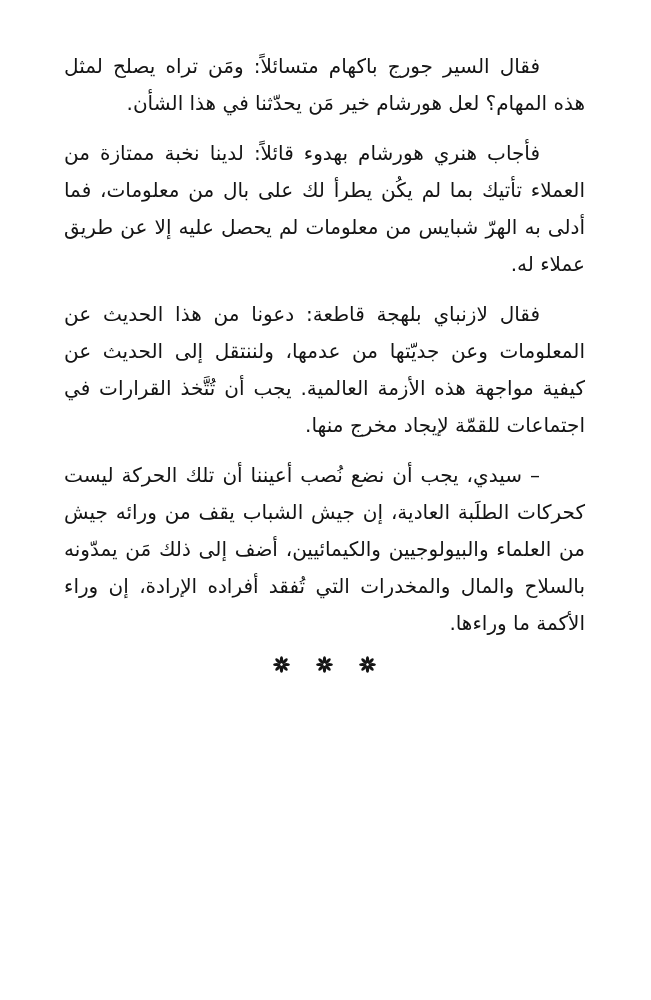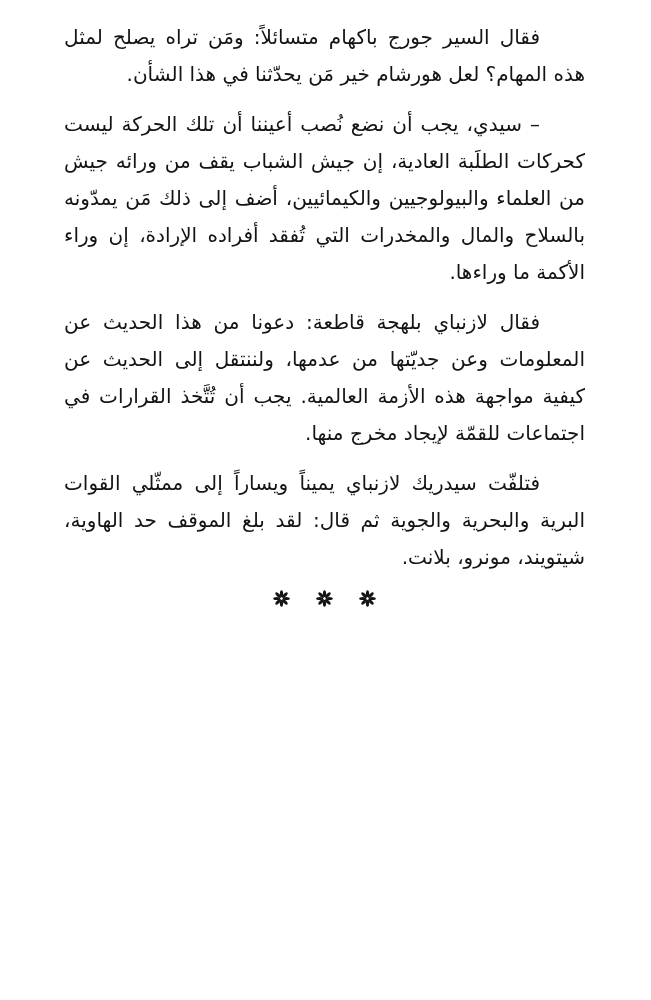--- a/index.html
+++ b/index.html
@@ -9,21 +9,21 @@
   }
   body {
     width: 651px;
     height: 1000px;
     overflow: hidden;
   }
   .page {
     box-sizing: border-box;
     width: 651px;
     height: 1000px;
-    padding: 19px 66px 0 64px;
+    padding: 48px 66px 0 64px;
     direction: rtl;
     font-family: "DejaVu Sans", sans-serif;
     font-size: 20px;
     line-height: 37px;
     color: #141414;
     background: #ffffff;
   }
   .para {
     margin: 0 0 13px 0;
     text-align: justify;
@@ -44,23 +44,23 @@
     height: 17px;
   }
   .asterisk svg { display: block; }
 </style>
 </head>
 <body>
 
 <div class="page">
 
   <p class="para">فقال السير جورج باكهام متسائلاً: ومَن تراه يصلح لمثل هذه المهام؟ لعل هورشام خير مَن يحدّثنا في هذا الشأن.</p>
+  <p class="para">فأجاب هنري هورشام بهدوء قائلاً: لدينا نخبة ممتازة من العملاء تأتيك بما لم يكُن يطرأ لك على بال من معلومات، فما أدلى به الهرّ شبايس من معلومات لم يحصل عليه إلا عن طريق عملاء له.</p>
+  <p class="para">فقال لازنباي بلهجة قاطعة: دعونا من هذا الحديث عن المعلومات وعن جديّتها من عدمها، ولننتقل إلى الحديث عن كيفية مواجهة هذه الأزمة العالمية. يجب أن تُتَّخذ القرارات في اجتماعات للقمّة لإيجاد مخرج منها.</p>
   <p class="para">– سيدي، يجب أن نضع نُصب أعيننا أن تلك الحركة ليست كحركات الطلَبة العادية، إن جيش الشباب يقف من ورائه جيش من العلماء والبيولوجيين والكيمائيين، أضف إلى ذلك مَن يمدّونه بالسلاح والمال والمخدرات التي تُفقد أفراده الإرادة، إن وراء الأكمة ما وراءها.</p>
-  <p class="para">فقال لازنباي بلهجة قاطعة: دعونا من هذا الحديث عن المعلومات وعن جديّتها من عدمها، ولننتقل إلى الحديث عن كيفية مواجهة هذه الأزمة العالمية. يجب أن تُتَّخذ القرارات في اجتماعات للقمّة لإيجاد مخرج منها.</p>
-  <p class="para">فتلفّت سيدريك لازنباي يميناً ويساراً إلى ممثّلي القوات البرية والبحرية والجوية ثم قال: لقد بلغ الموقف حد الهاوية، شيتويند، مونرو، بلانت.</p>
 
   <div class="ornament-row">
     <span class="asterisk">
       <svg width="17" height="17" viewBox="-10 -10 20 20" xmlns="http://www.w3.org/2000/svg">
         <g fill="#141414">
           <ellipse cx="0" cy="-5.6" rx="1.9" ry="4.2"></ellipse>
           <ellipse cx="0" cy="-5.6" rx="1.9" ry="4.2" transform="rotate(45)"></ellipse>
           <ellipse cx="0" cy="-5.6" rx="1.9" ry="4.2" transform="rotate(90)"></ellipse>
           <ellipse cx="0" cy="-5.6" rx="1.9" ry="4.2" transform="rotate(135)"></ellipse>
           <ellipse cx="0" cy="-5.6" rx="1.9" ry="4.2" transform="rotate(180)"></ellipse>

